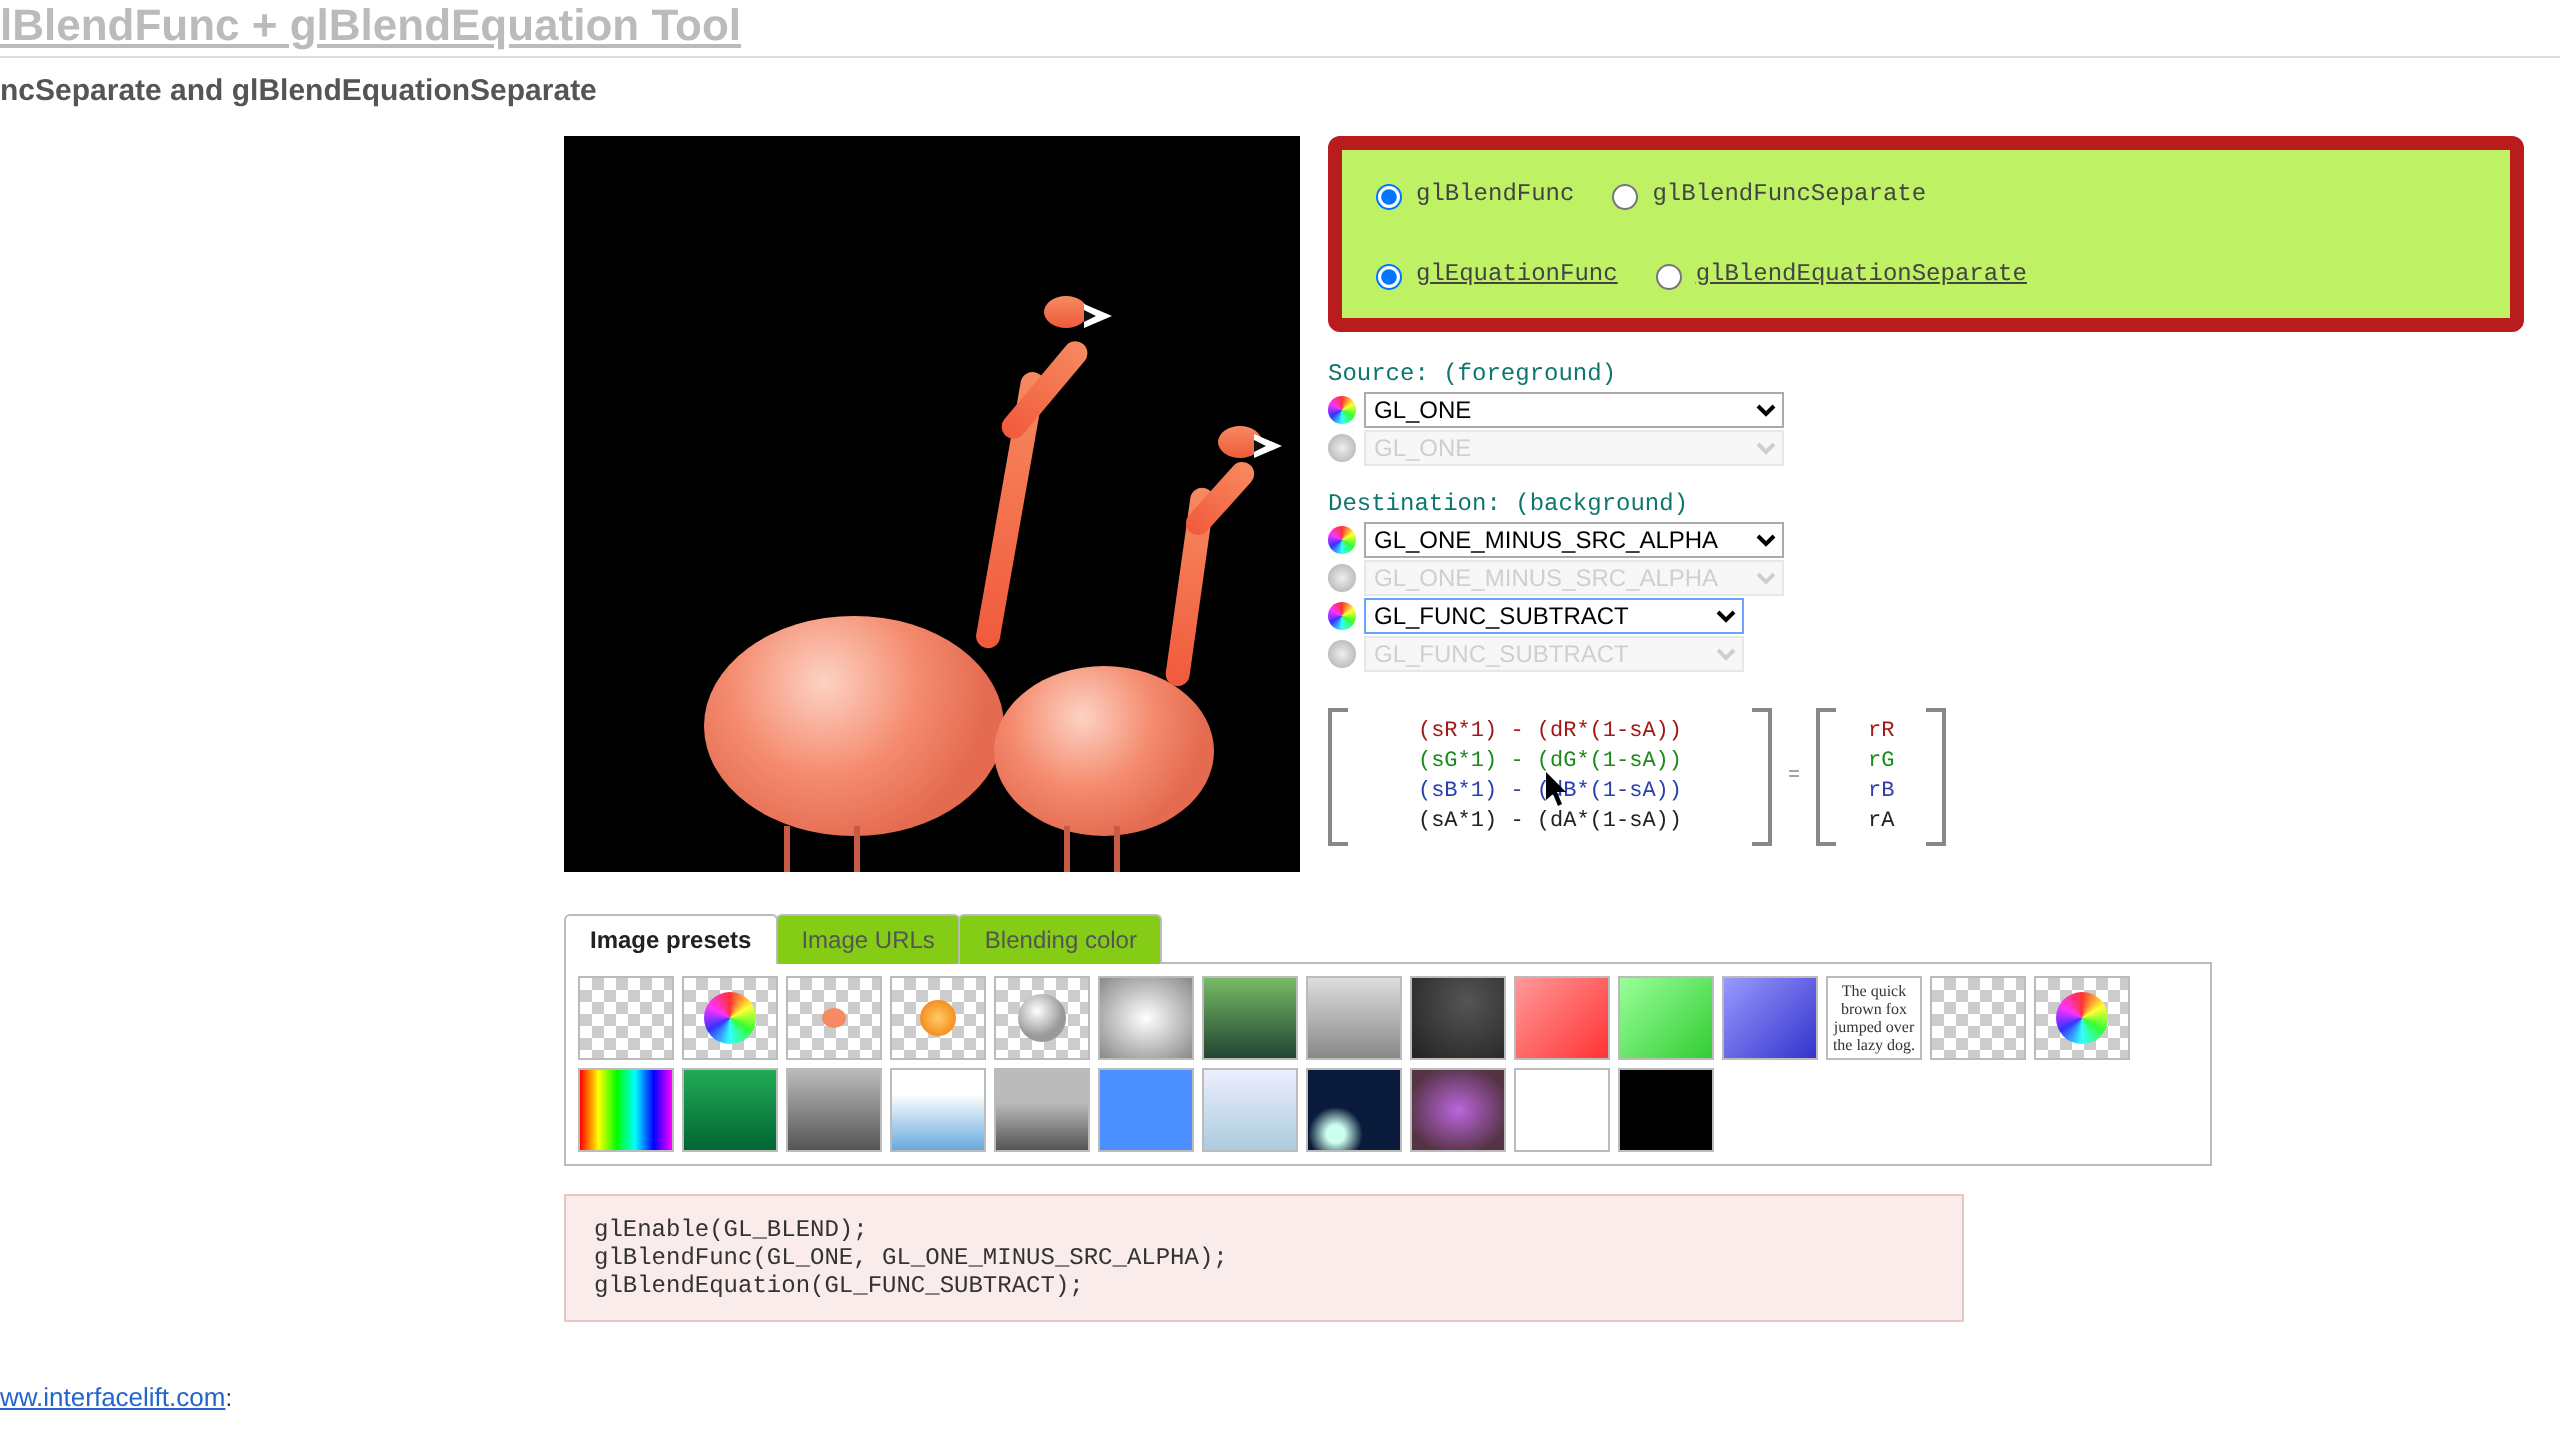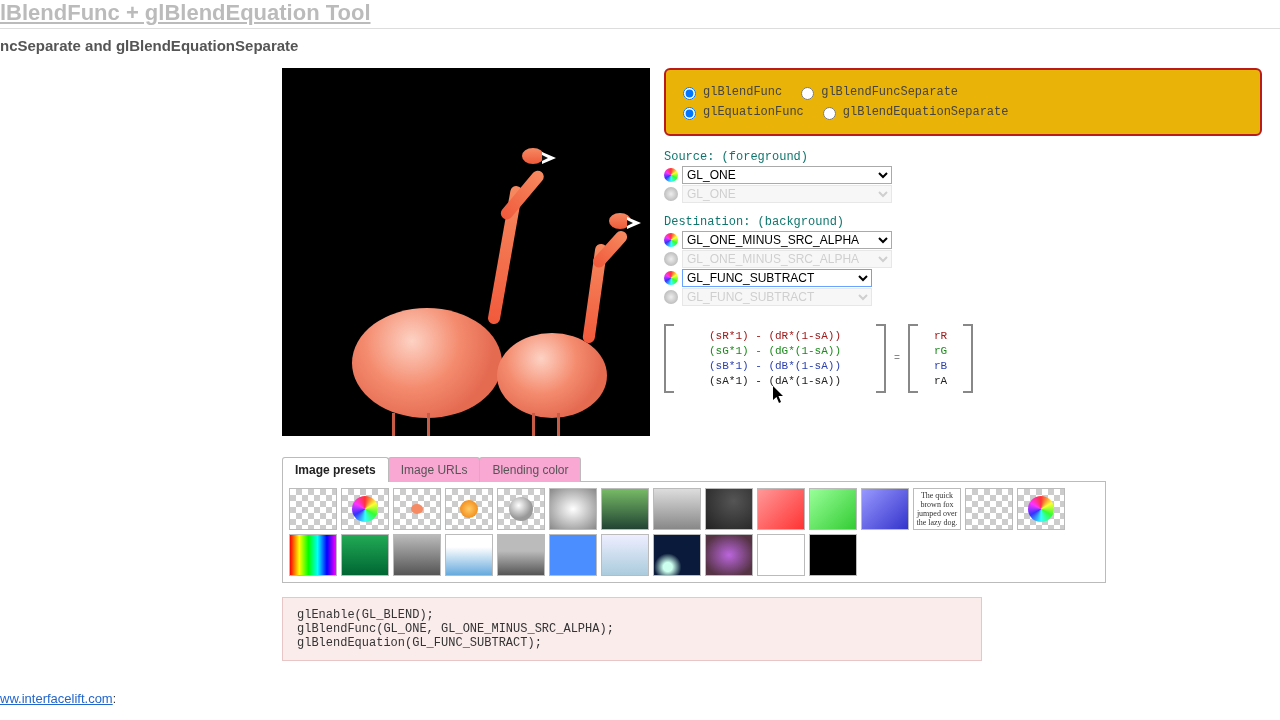--- a/index.html
+++ b/index.html
@@ -76,22 +76,22 @@
   .display-row .left { display:flex; align-items:center; gap:4px; }
   .display-row .right { display:flex; align-items:center; gap:6px; }
   select {
     font-family: inherit; font-size:12px;
     border:1px solid #aaa; background:#fff;
   }
   select.wide { width: 210px; }
   select.disabled { background:#f5f5f5; color:#bbb; border-color:#ddd; }
   .controls { flex:1; }
   .radio-box {
-    background: #eab308;
-    border: 2px solid #b91c1c;
+    background: #bef264;
+    border: 7px solid #b91c1c;
     border-radius: 6px;
     padding: 10px 12px;
     margin-bottom: 14px;
     font-family: "Courier New", monospace;
     font-size: 12px;
     color:#444;
   }
   .radio-row { margin: 4px 0; display:flex; gap:14px; align-items:center;}
   .radio-row label { display:flex; align-items:center; gap:4px; cursor:pointer; }
   .ctrl-label {
@@ -120,21 +120,21 @@
   .eq-res   { padding: 6px 10px; display:flex; flex-direction:column; gap:3px; text-align:center; min-width:26px;}
   .eqsep { align-self:center; font-size:10px; color:#888; padding:0 2px;}
   .c-r{color:#a11818}.c-g{color:#1a8a1a}.c-b{color:#2a3fb0}.c-k{color:#222}
   .tabs {
     margin-top:20px; display:flex; gap:0;
   }
   .tab {
     border:1px solid #bbb; border-bottom:none;
     border-radius:3px 3px 0 0;
     padding:5px 12px; font-size:12px;
-    background:#f9a8d4; color:#555; cursor:pointer;
+    background:#84cc16; color:#555; cursor:pointer;
     margin-right:-1px;
     position:relative; top:1px;
   }
   .tab.active { background:#fff; color:#222; font-weight:bold; }
   .swatch-panel {
     border:1px solid #bbb;
     padding:6px; display:flex; flex-wrap:wrap; gap:4px;
     width: 824px;
   }
   .swatch {
@@ -235,21 +235,21 @@
         <div class="radio-row">
           <label>
               <input type="radio" name="bf" checked="" style="">
               <span>glBlendFunc</span>
             </label>
           <label>
               <input type="radio" name="bf" style="">
               <span>glBlendFuncSeparate</span>
             </label>
         </div>
-        <div class="radio-row" style="margin-top:4px;">
+        <div class="radio-row" style="margin-top:24px;text-decoration:underline;">
           <label>
               <input type="radio" name="eq" checked="" style="">
               <span>glEquationFunc</span>
             </label>
           <label>
               <input type="radio" name="eq" style="">
               <span>glBlendEquationSeparate</span>
             </label>
         </div>
       </div>

